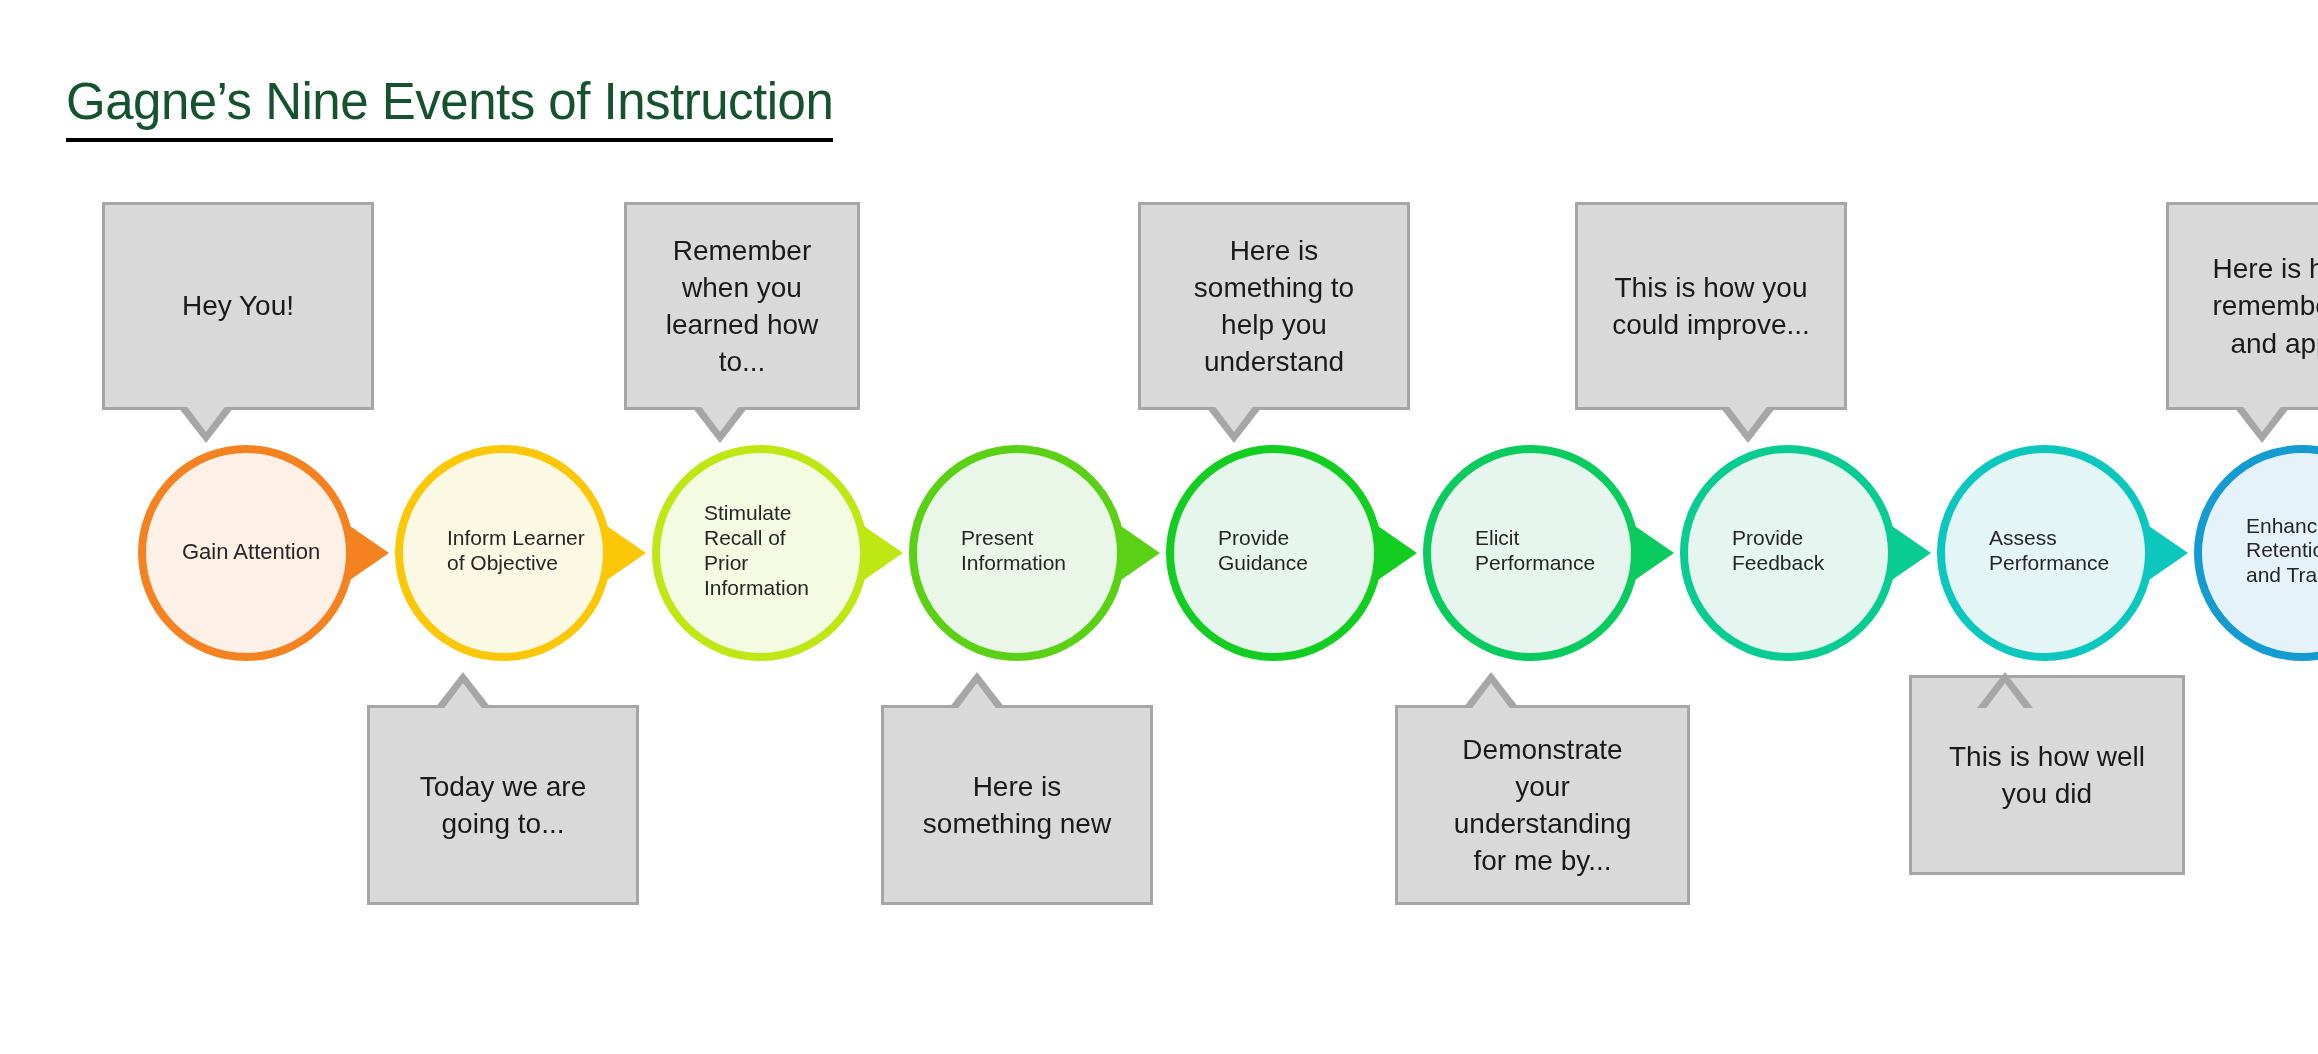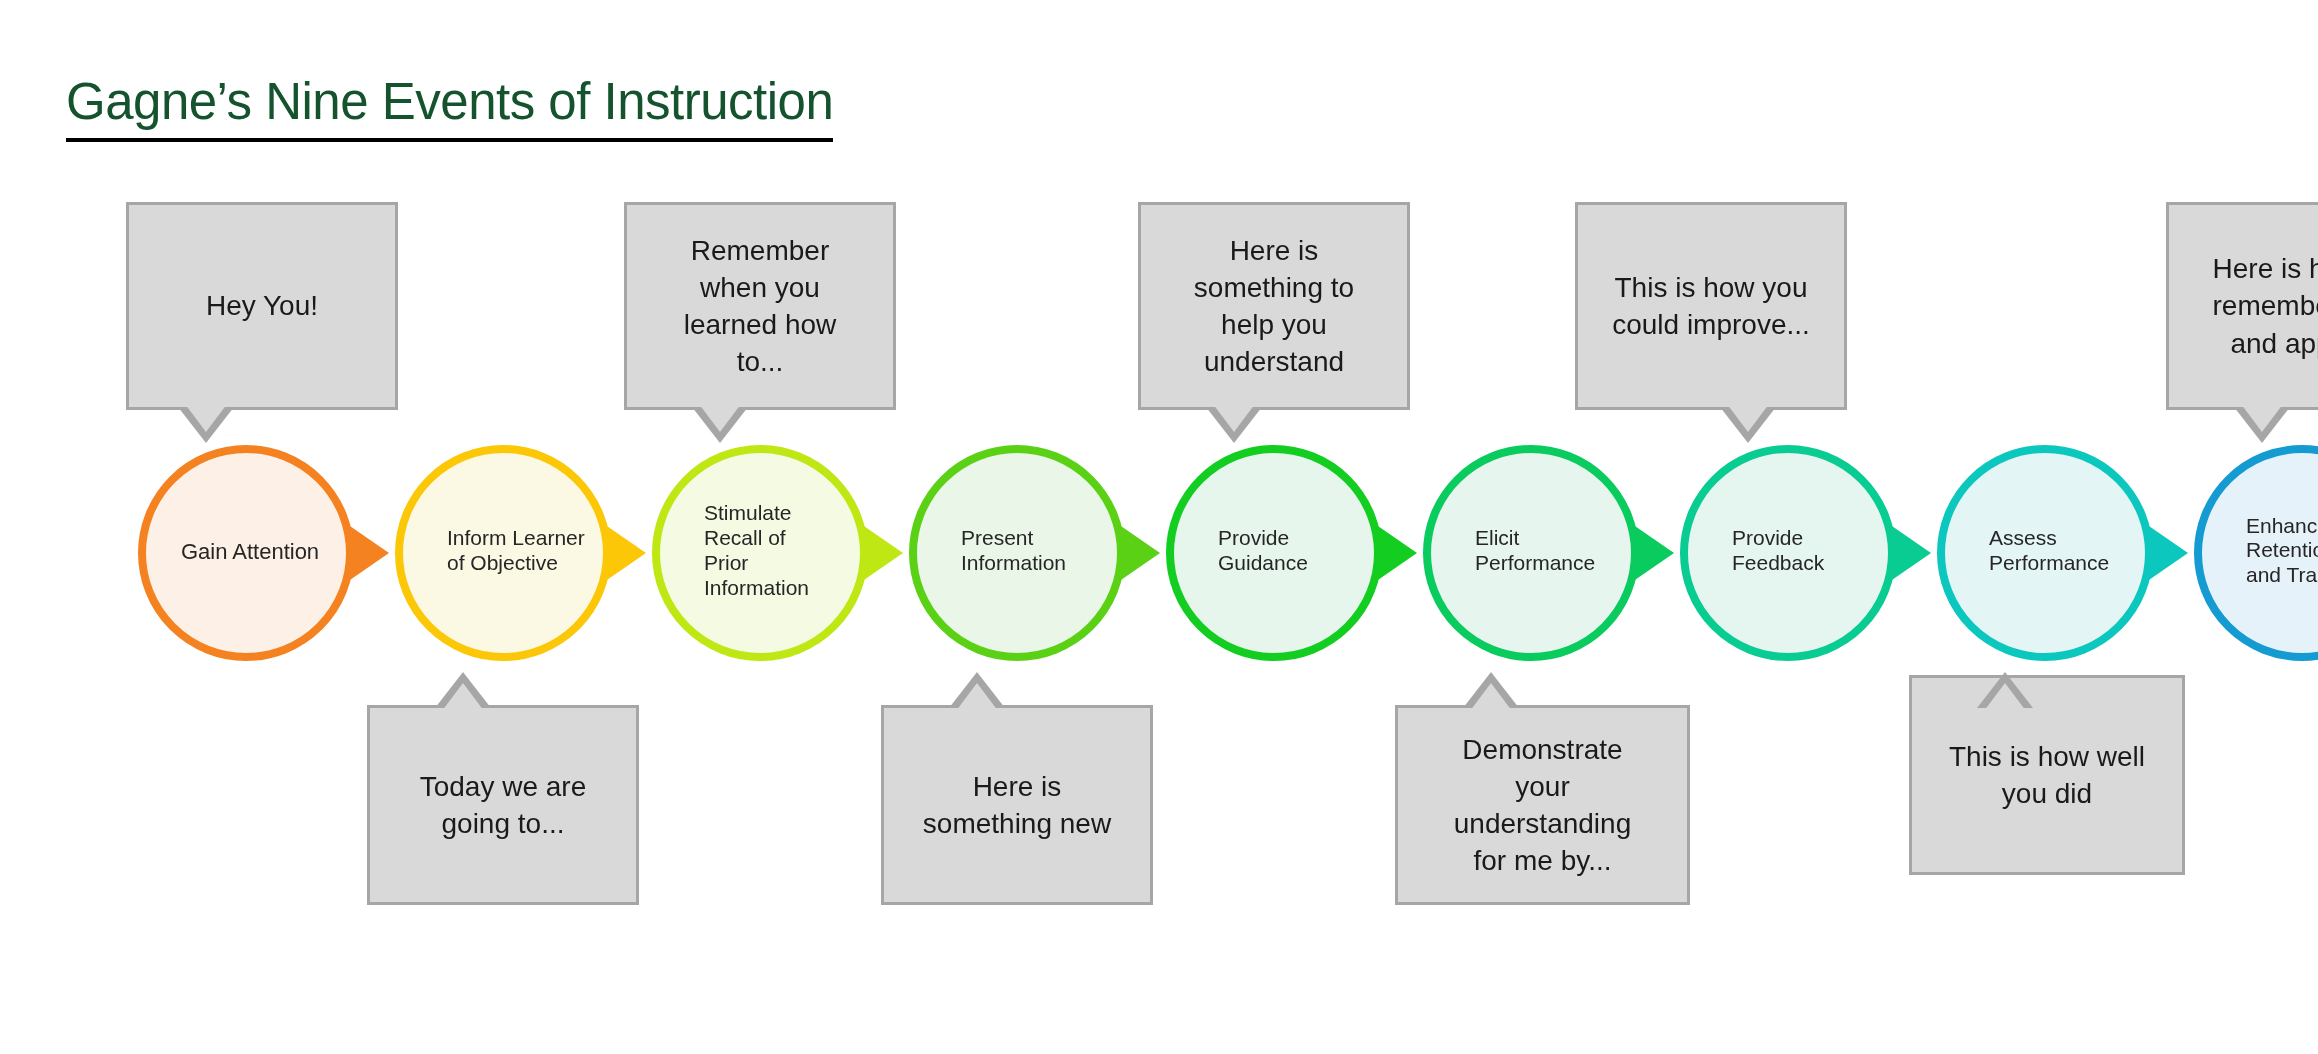--- a/index.html
+++ b/index.html
@@ -142,21 +142,21 @@
         <circle cx="1788" cy="553" r="104" fill="#E5F6F1" stroke="#09CC92" stroke-width="8"></circle>
       </g>
       <g>
         <circle cx="2045" cy="553" r="104" fill="#E4F5F6" stroke="#0CC7BE" stroke-width="8"></circle>
       </g>
       <g>
         <circle cx="2302" cy="553" r="104" fill="#E6F2FA" stroke="#149BD1" stroke-width="8"></circle>
       </g>
     </svg>
   <div id="step-labels">
-      <div class="step-label" style="left: 170px; top: 538.5px; width: 160px; font-size: 22px; text-align: center;">Gain Attention</div>
+      <div class="step-label" style="left: 182px; top: 538.5px; width: 160px; font-size: 22px; text-align: left;">Gain Attention</div>
       <div class="step-label" style="left: 447px; top: 526px; width: 160px;">Inform Learner
 of Objective</div>
       <div class="step-label" style="left: 704px; top: 501px; width: 160px;">Stimulate
 Recall of
 Prior
 Information</div>
       <div class="step-label" style="left: 961px; top: 526px; width: 160px;">Present
 Information</div>
       <div class="step-label" style="left: 1218px; top: 526px; width: 160px;">Provide
 Guidance</div>
@@ -164,24 +164,24 @@
 Performance</div>
       <div class="step-label" style="left: 1732px; top: 526px; width: 160px;">Provide
 Feedback</div>
       <div class="step-label" style="left: 1989px; top: 526px; width: 160px;">Assess
 Performance</div>
       <div class="step-label" style="left: 2246px; top: 513.5px; width: 160px;">Enhance
 Retention
 and Transfer</div>
     </div>
   <div id="callouts-layer">
-      <div class="callout" style="left: 126px; top: 202px; width: 272px; height: 208px;"><span class="callout-text">Hey You!</span></div>
+      <div class="callout" style="left: 102px; top: 202px; width: 272px; height: 208px;"><span class="callout-text">Hey You!</span></div>
       <div class="tail tail-down-outer" style="left: 178px; top: 407px;"></div>
       <div class="tail tail-down-inner" style="left: 185px; top: 404px;"></div>
-      <div class="callout" style="left: 624px; top: 202px; width: 272px; height: 208px;"><span class="callout-text">Remember
+      <div class="callout" style="left: 624px; top: 202px; width: 236px; height: 208px;"><span class="callout-text">Remember
 when you
 learned how
 to...</span></div>
       <div class="tail tail-down-outer" style="left: 692px; top: 407px;"></div>
       <div class="tail tail-down-inner" style="left: 699px; top: 404px;"></div>
       <div class="callout" style="left: 1138px; top: 202px; width: 272px; height: 208px;"><span class="callout-text">Here is
 something to
 help you
 understand</span></div>
       <div class="tail tail-down-outer" style="left: 1206px; top: 407px;"></div>

